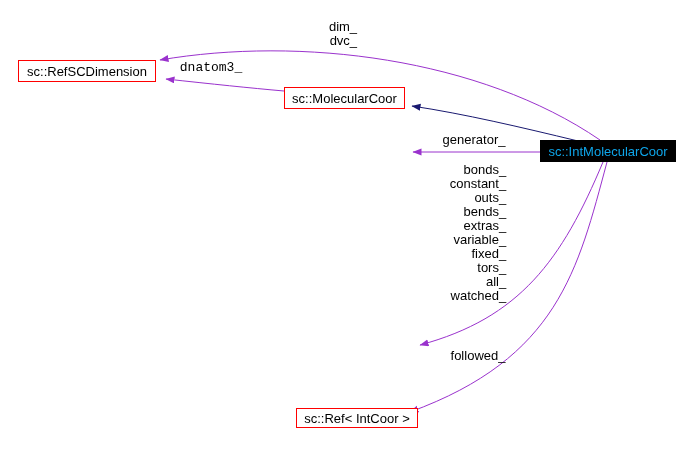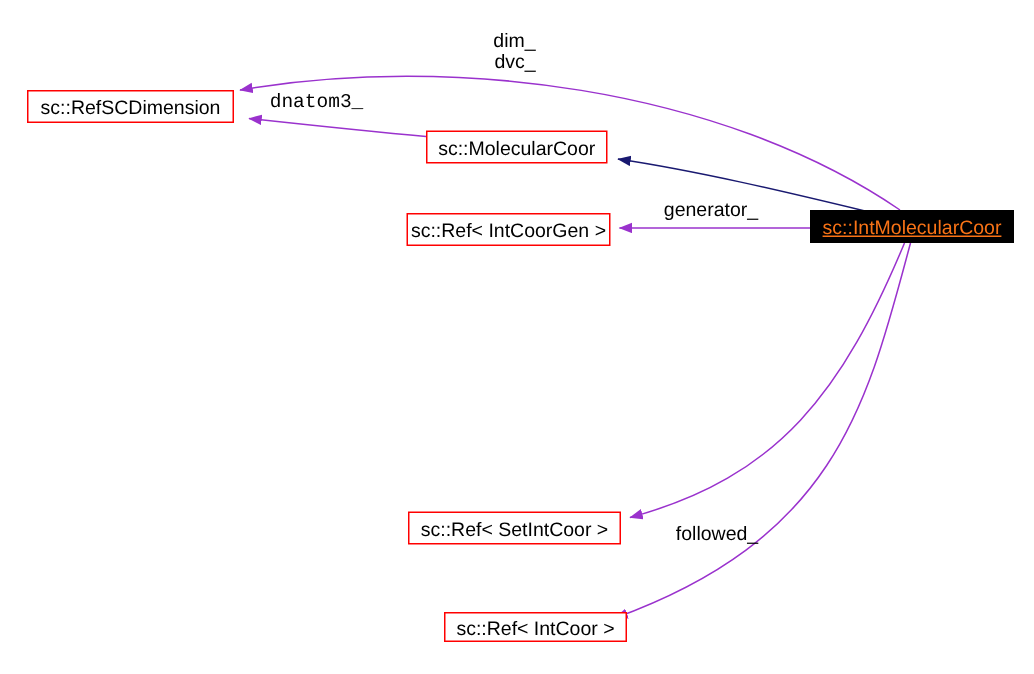--- a/index.html
+++ b/index.html
@@ -26,22 +26,21 @@
     background: #ffffff;
     display: flex;
     align-items: center;
     justify-content: center;
     white-space: nowrap;
     line-height: 1;
   }
   .node-main {
     border-color: #000000;
     background: #000000;
-    color: #f97316;
-    text-decoration: underline;
+    color: #0ea5e9;
   }
   .elabel {
     position: absolute;
     transform: translateX(-50%);
     text-align: right;
     white-space: nowrap;
     line-height: 14px;
   }
 </style>
 </head>
@@ -69,33 +68,43 @@
 
     <path d="M 603,162 C 562,260 520,318 420,345" fill="none" stroke-width="1" marker-end="url(#arrow-purple)" stroke="#9a32cd"></path>
 
     <path d="M 607,162 C 578,270 558,358 410,412" fill="none" stroke-width="1" marker-end="url(#arrow-purple)" stroke="#9a32cd"></path>
   </svg>
 
   <div class="node" style="left:18px; top:60px; width:138px; height:22px;">sc::RefSCDimension</div>
 
   <div class="node" style="left:284px; top:87px; width:121px; height:22px;">sc::MolecularCoor</div>
 
-  <div class="node" style="left:271px; top:142px; width:136px; height:22px;">sc::Ref&lt; IntCoorGen &gt;</div>
 
   <div class="node node-main" style="left:540px; top:140px; width:136px; height:22px;">sc::IntMolecularCoor</div>
 
-  <div class="node" style="left:272px; top:341px; width:142px; height:22px;">sc::Ref&lt; SetIntCoor &gt;</div>
 
   <div class="node" style="left:296px; top:408px; width:122px; height:20px;">sc::Ref&lt; IntCoor &gt;</div>
 
   <div class="elabel" style="left:343px; top:20px;">
     <div>dim_</div>
     <div>dvc_</div>
   </div>
 
   <div class="elabel" style="left:211px; top:61px;font-family:Liberation Mono, monospace;">dnatom3_</div>
 
   <div class="elabel" style="left:474px; top:133px;">generator_</div>
 
+  <div class="elabel" style="left:478px; top:163px;">
+    <div>bonds_</div>
+    <div>constant_</div>
+    <div>outs_</div>
+    <div>bends_</div>
+    <div>extras_</div>
+    <div>variable_</div>
+    <div>fixed_</div>
+    <div>tors_</div>
+    <div>all_</div>
+    <div>watched_</div>
+  </div>
 
   <div class="elabel" style="left:478px; top:349px;">followed_</div>
 
 </div>
 
 </body></html>

